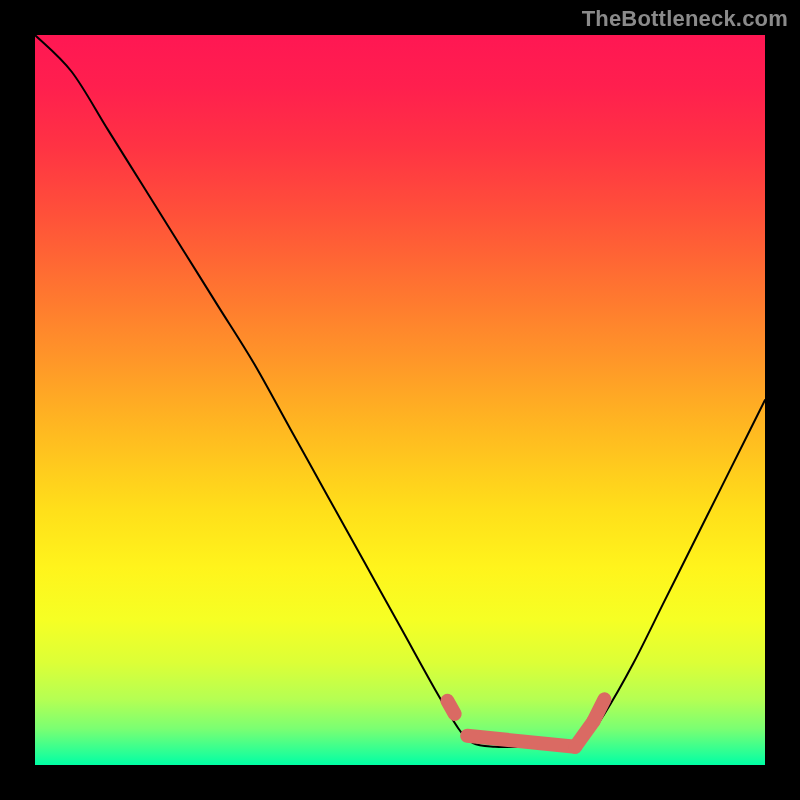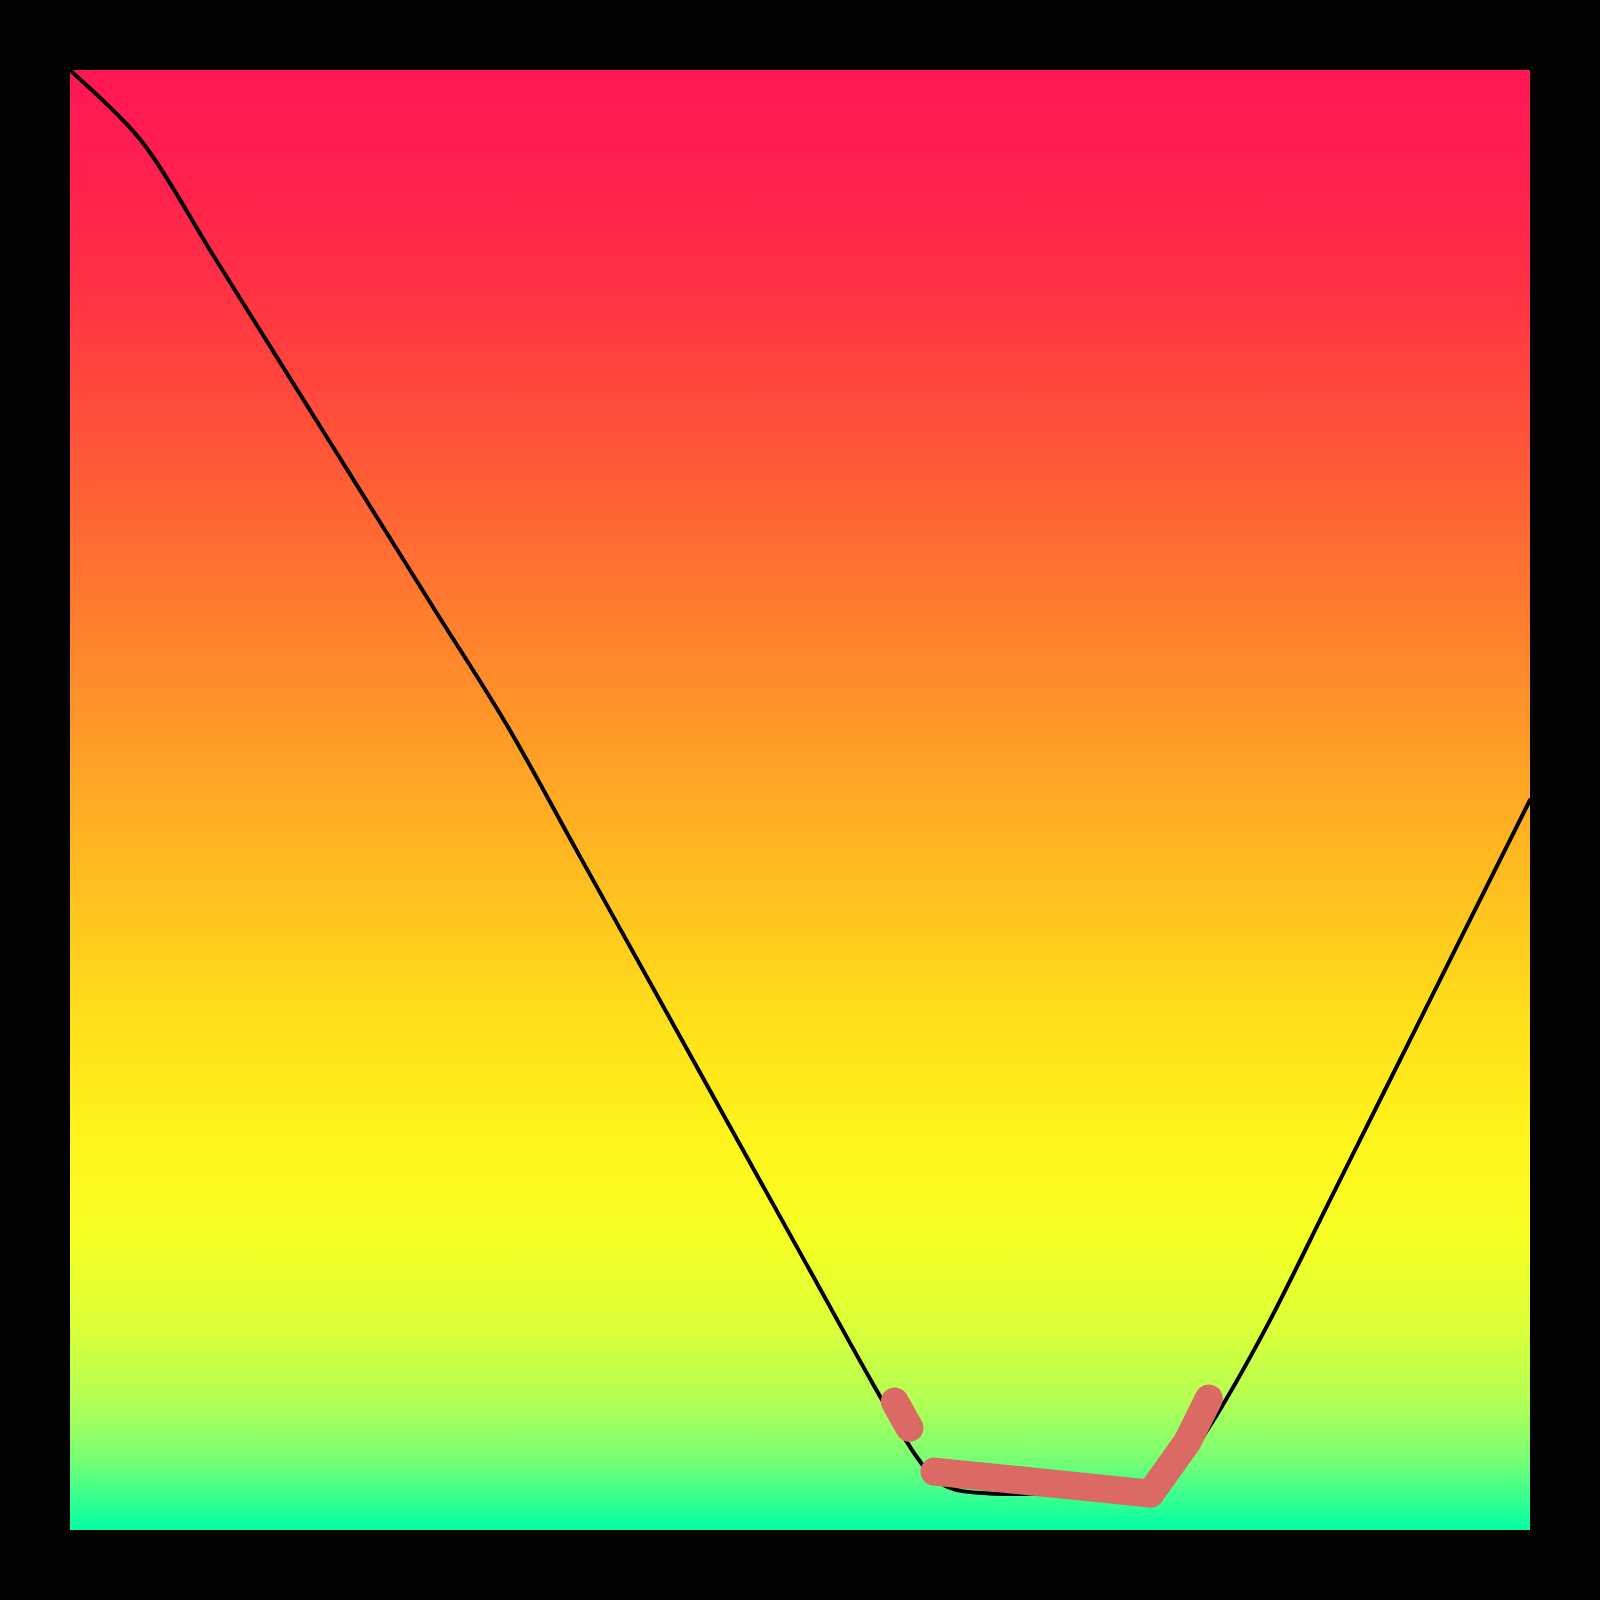--- a/index.html
+++ b/index.html
@@ -84,13 +84,14 @@
       <path id="curve-path" fill="none" stroke-width="2" stroke-linecap="round" stroke-linejoin="round" d="M 0.0 0.0 C 6.1 6.1, 24.3 20.7, 36.5 36.5 C 48.7 52.3, 60.8 75.4, 73.0 94.9 C 85.2 114.4, 97.3 133.8, 109.5 153.3 C 121.7 172.8, 133.8 192.2, 146.0 211.7 C 158.2 231.2, 170.3 250.6, 182.5 270.1 C 194.7 289.6, 206.8 307.8, 219.0 328.5 C 231.2 349.2, 243.3 372.3, 255.5 394.2 C 267.7 416.1, 279.8 438.0, 292.0 459.9 C 304.2 481.8, 316.3 503.7, 328.5 525.6 C 340.7 547.5, 352.8 569.4, 365.0 591.3 C 377.2 613.2, 391.8 640.0, 401.5 657.0 C 411.2 674.0, 417.3 685.0, 423.4 693.5 C 429.5 702.0, 431.9 705.1, 438.0 708.1 C 444.1 711.1, 451.4 711.1, 459.9 711.8 C 468.4 712.4, 480.6 711.8, 489.1 711.8 C 497.6 711.8, 503.7 711.8, 511.0 711.8 C 518.3 711.8, 526.8 712.4, 532.9 711.8 C 539.0 711.1, 541.4 713.6, 547.5 708.1 C 553.6 702.6, 560.9 692.3, 569.4 678.9 C 577.9 665.5, 588.9 646.0, 598.6 627.8 C 608.3 609.5, 618.1 588.9, 627.8 569.4 C 637.5 549.9, 647.3 530.5, 657.0 511.0 C 666.7 491.5, 676.5 472.1, 686.2 452.6 C 695.9 433.1, 708.1 408.8, 715.4 394.2 C 722.7 379.6, 727.6 369.9, 730.0 365.0" stroke="#000000"></path>
       <g id="highlight-group">
           <line x1="412.4" y1="665.8" x2="419.7" y2="678.9" stroke="#da6a63" stroke-width="14" stroke-linecap="round"></line>
           <line x1="432.2" y1="700.8" x2="540.2" y2="711.8" stroke="#da6a63" stroke-width="14" stroke-linecap="round"></line>
           <line x1="540.2" y1="711.8" x2="558.5" y2="686.2" stroke="#da6a63" stroke-width="14" stroke-linecap="round"></line>
           <line x1="558.5" y1="686.2" x2="569.4" y2="664.3" stroke="#da6a63" stroke-width="14" stroke-linecap="round"></line>
         </g>
     </svg>
   </div>
 
+  <div class="watermark">TheBottleneck.com</div>
 </div>
 
 </body></html>

